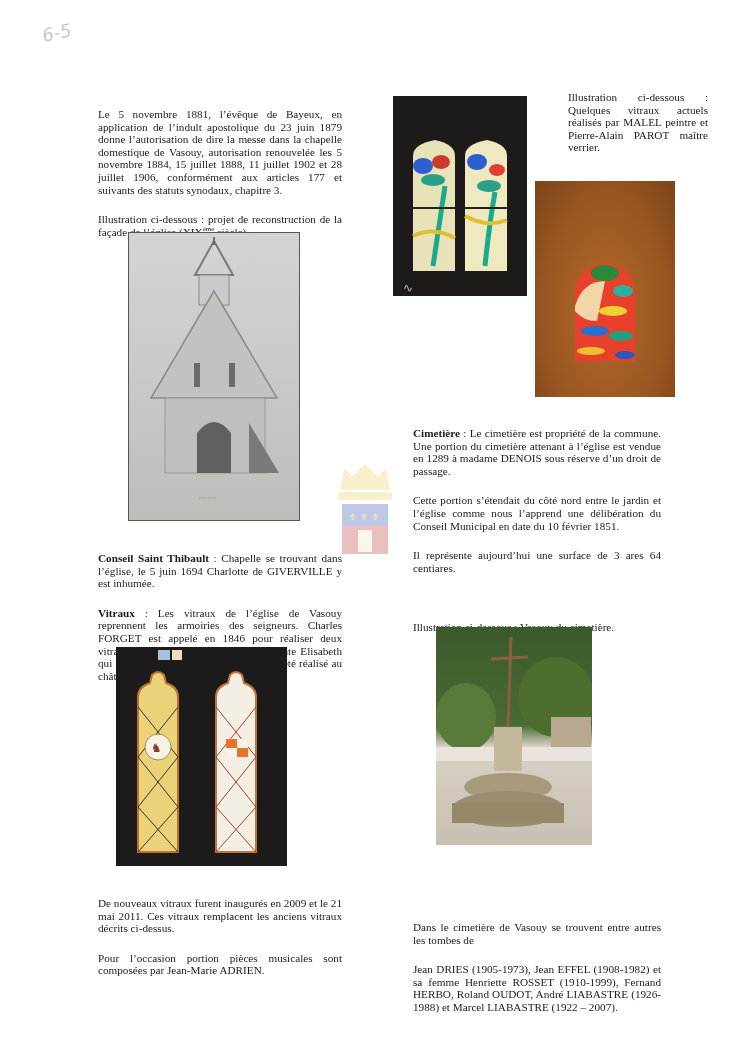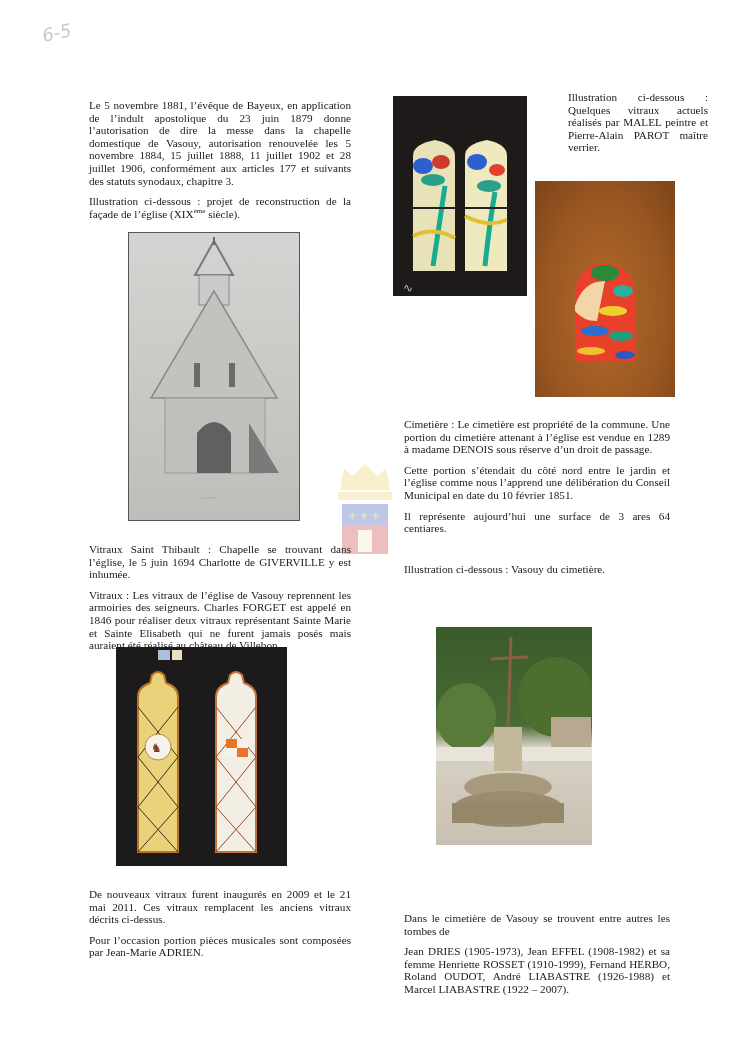--- a/index.html
+++ b/index.html
@@ -1,22 +1,22 @@
 <!DOCTYPE html>
 <html><head>
 <meta charset="utf-8">
 <style>
   html, body { margin: 0; padding: 0; }
   body {
     width: 744px; height: 1050px; background: #ffffff; position: relative; overflow: hidden;
     font-family: "Liberation Serif", "DejaVu Serif", serif; color: #1a1a1a;
   }
   .txt { position: absolute; font-size: 11.2px; line-height: 12.6px; text-align: justify; }
-  .txt p { margin: 8px; }
-  .txt b { font-weight: normal; }
+  .txt p { margin: 17px; }
+  .txt b { font-weight: bold; }
   .pencil { position: absolute; left: 42px; top: 22px; font-family: "DejaVu Sans", sans-serif; font-size: 18px; color: #c8c8c8; font-style: italic; transform: rotate(-12deg); }
   .img { position: absolute; overflow: hidden; }
   sup { font-size: 7px; line-height: 0; }
   .watermark { position: absolute; left: 334px; top: 462px; width: 62px; height: 96px; opacity: 0.55; }
 </style>
 </head>
 <body>
 
 <div class="pencil">6-5</div>
 
@@ -46,21 +46,21 @@
     <path d="M6 28 L10 6 L18 14 L31 2 L44 14 L52 6 L56 28 Z" fill="#f3e3a8"></path>
     <rect x="4" y="30" width="54" height="8" fill="#f3e3a8"></rect>
     <rect x="8" y="42" width="46" height="22" fill="#8a9ad0"></rect>
     <rect x="8" y="64" width="46" height="28" fill="#e08a8a"></rect>
     <text x="14" y="58" font-size="10" fill="#f3d27a">⚜ ⚜ ⚜</text>
     <rect x="24" y="68" width="14" height="22" fill="#f5f0e0"></rect>
   </svg>
 </div>
 
 <div class="txt" style="left:81px; top:535px; width:278px;">
-  <p><b>Vitraux Saint Thibault</b><span> : Chapelle se trouvant dans l’église, le 5 juin 1694 Charlotte de GIVERVILLE y est inhumée.</span></p>
+  <p><b>Conseil Saint Thibault</b><span> : Chapelle se trouvant dans l’église, le 5 juin 1694 Charlotte de GIVERVILLE y est inhumée.</span></p>
   <p><b>Vitraux</b><span> : Les vitraux de l’église de Vasouy reprennent les armoiries des seigneurs. Charles FORGET est appelé en 1846 pour réaliser deux vitraux représentant Sainte Marie et Sainte Elisabeth qui ne furent jamais posés mais auraient été réalisé au château de Villebon.</span></p>
 </div>
 
 <div class="img" style="left:116px; top:647px; width:171px; height:219px; background:#1c1a1a;">
   <svg width="171" height="219" viewBox="0 0 171 219">
     <rect x="42" y="3" width="12" height="10" fill="#a8c0e0"></rect>
     <rect x="56" y="3" width="10" height="10" fill="#e8e0c0"></rect>
     <path d="M22 205 L22 50 Q22 40 34 36 L36 28 Q42 22 48 28 L50 36 Q62 40 62 50 L62 205 Z" fill="#e9d27a" stroke="#b9742a" stroke-width="2"></path>
     <path d="M100 205 L100 50 Q100 40 112 36 L114 28 Q120 22 126 28 L128 36 Q140 40 140 50 L140 205 Z" fill="#f4efe4" stroke="#c4733a" stroke-width="2"></path>
     <g stroke="#3a3020" stroke-width="1" fill="none">

